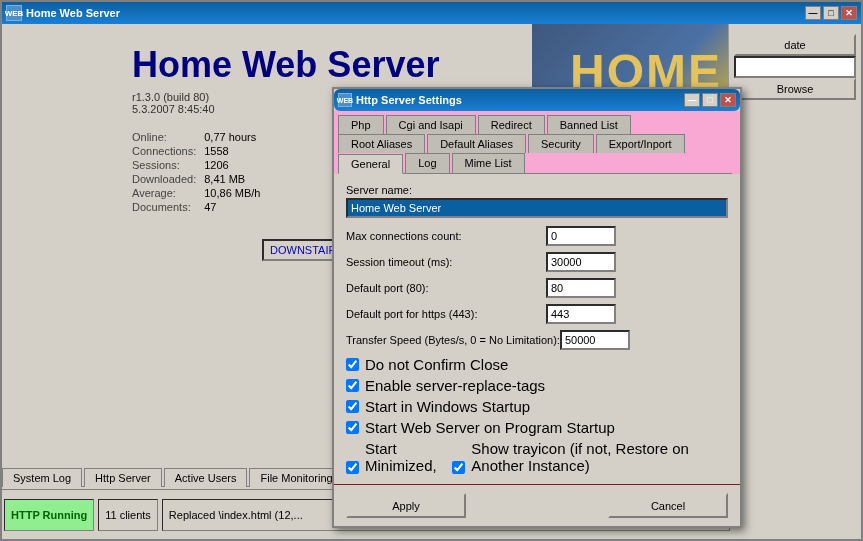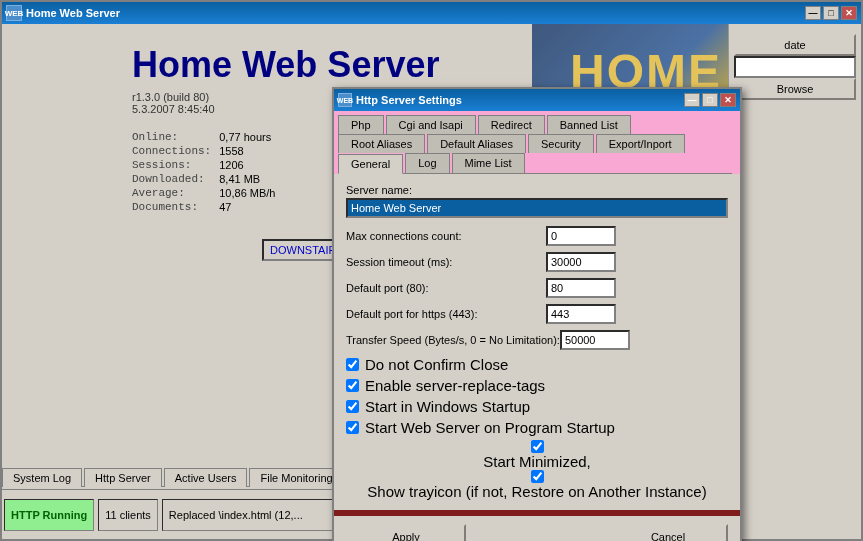--- a/index.html
+++ b/index.html
@@ -132,21 +132,20 @@
     .stats-table {
       border-collapse: collapse;
     }
     .stats-table td {
       padding: 1px 8px 1px 0;
       font-size: 11px;
       color: #000;
     }
     .stats-table td:first-child {
       color: #444;
-      font-family: Liberation Mono, monospace;
     }
 
     
     .domain-link {
       margin: 10px 20px 10px 130px;
       background: #d4d0c8;
       border: 2px inset #808080;
       padding: 3px 6px;
       display: inline-block;
       color: #0000cc;
@@ -253,20 +252,21 @@
     }
     .dialog-title-bar {
       height: 22px;
       background: linear-gradient(to bottom, #0a5fa0, #1a7fd4);
       display: flex;
       align-items: center;
       padding: 0 4px;
       color: white;
       font-size: 11px;
       font-weight: bold;
+      border-radius: 6px;
     }
     .dialog-title-icon {
       width: 14px;
       height: 14px;
       background: #4a8fcc;
       border: 1px solid #7ab0e0;
       margin-right: 4px;
       font-size: 7px;
       color: white;
       display: flex;
@@ -376,36 +376,36 @@
     }
     .checkbox-label {
       font-size: 15px;
     }
 
     
     .dialog-buttons {
       display: flex;
       justify-content: space-between;
       padding: 8px 12px;
-      border-top: 6px solid #7f1d1d;
+      border-top: 1px solid #7f1d1d;
     }
     .dialog-btn {
       width: 120px;
       height: 25px;
       border: 2px outset #d4d0c8;
       background: #d4d0c8;
       cursor: pointer;
       font-size: 11px;
       text-align: center;
     }
 
     .inline-checkbox-row {
       display: flex;
-      align-items: center;
-      flex-direction: column;
+      align-items: flex-end;
+      gap: 6px;
     }
   </style>
 </head>
 <body>
 
 <div class="main-window">
 
   <div class="title-bar">
     <div class="title-bar-icon">
       <span>WEB</span>

